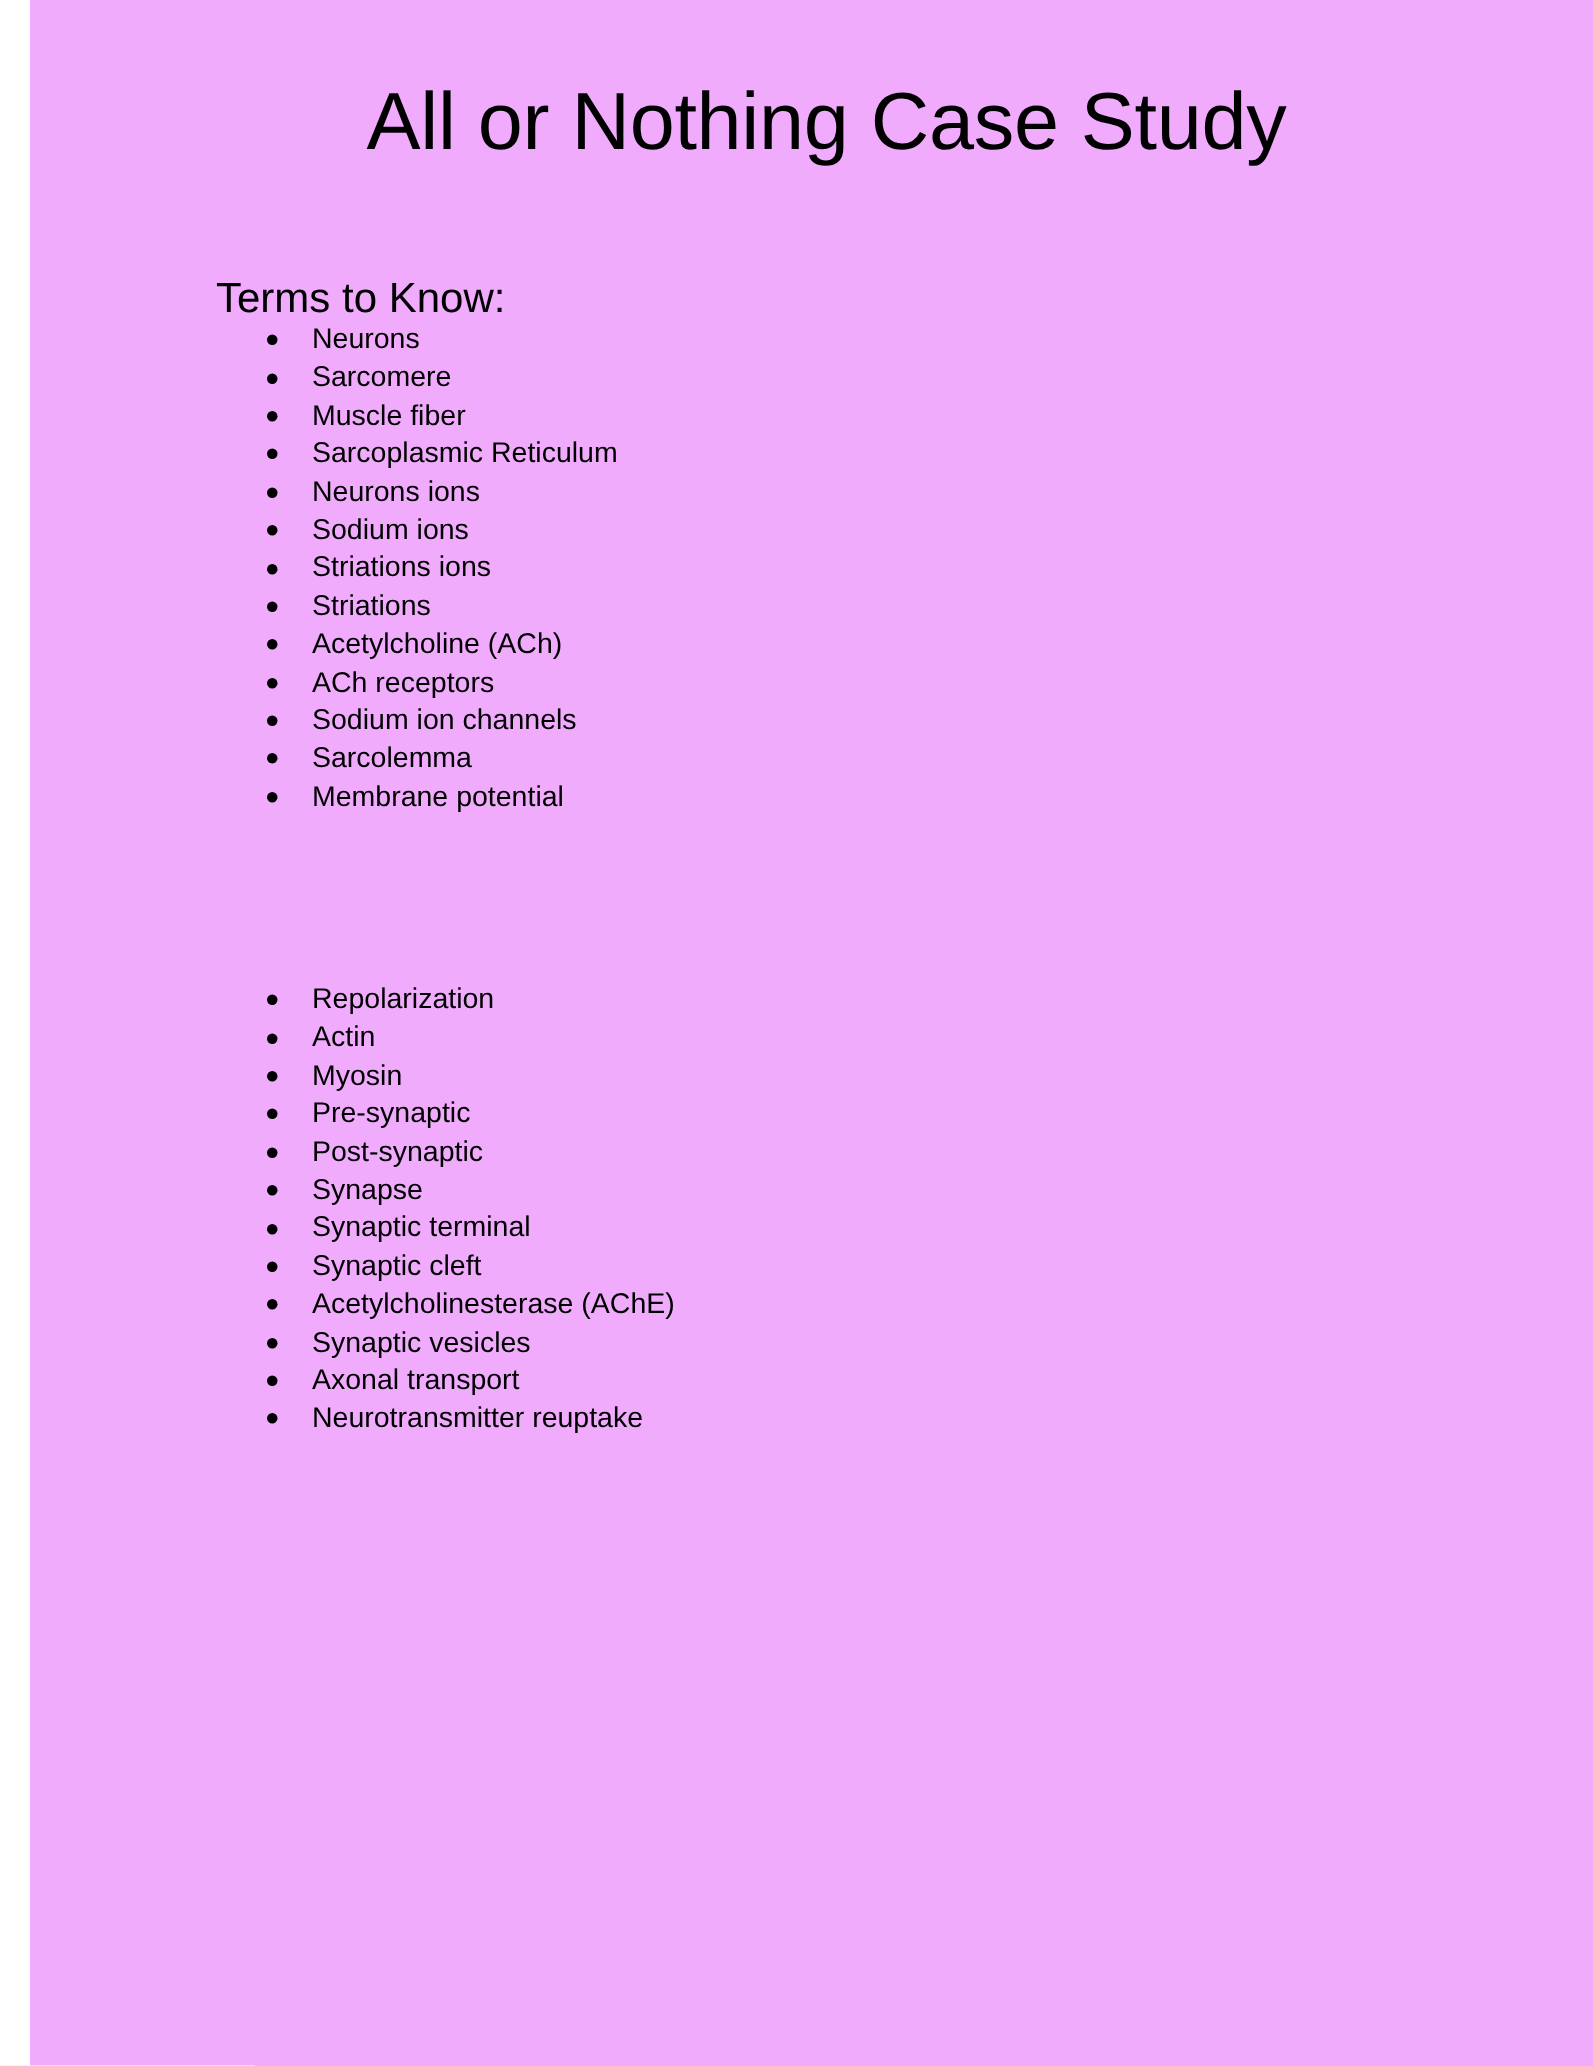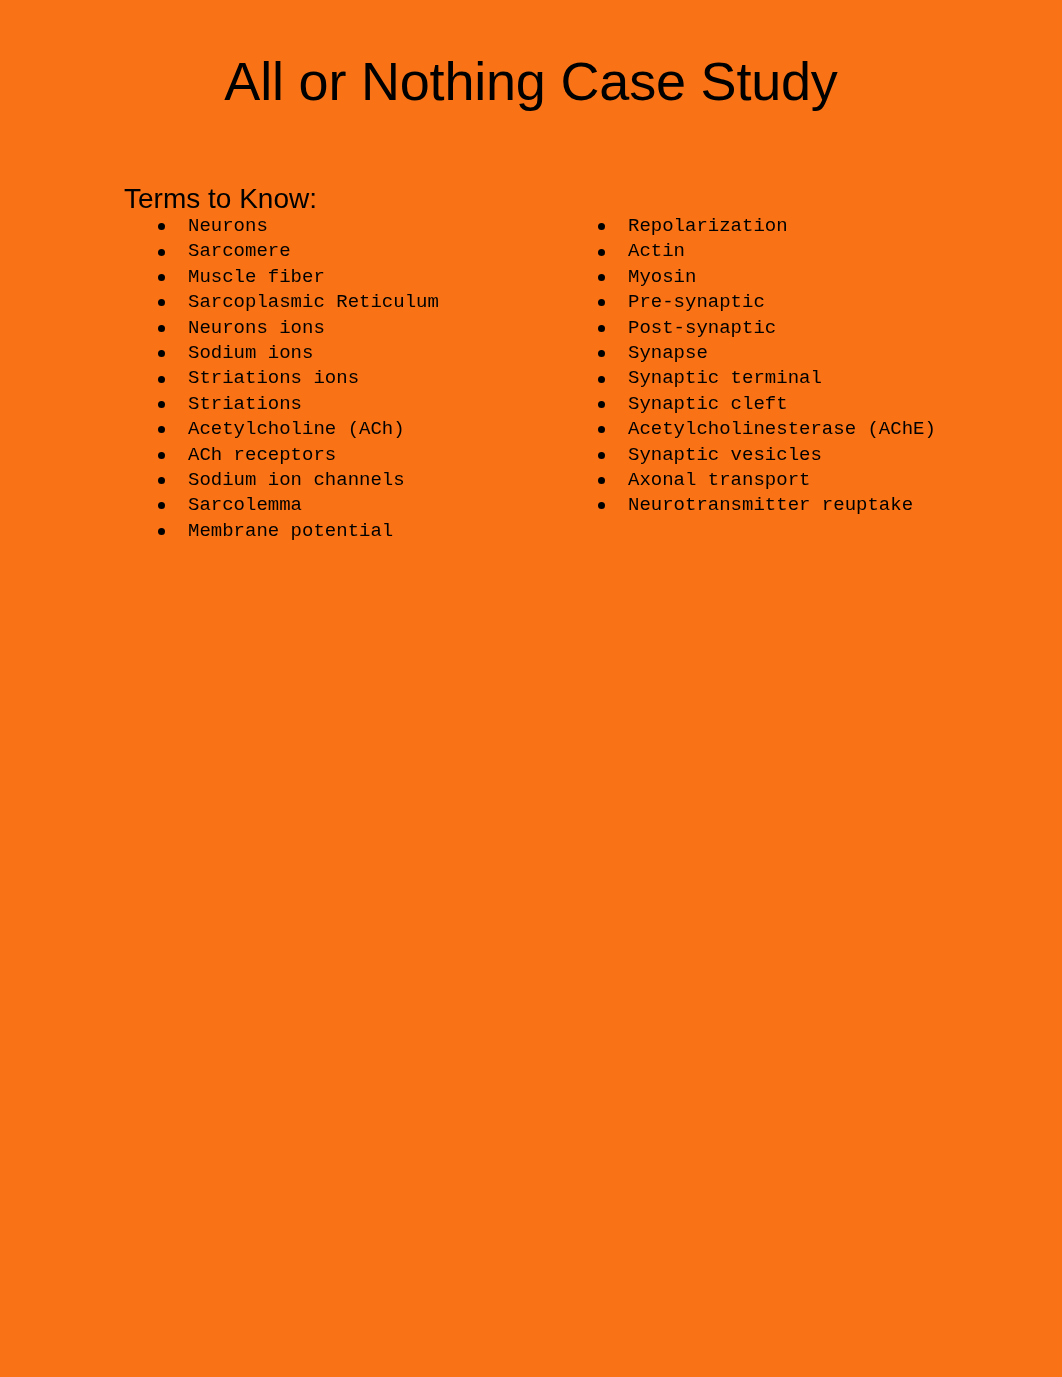--- a/index.html
+++ b/index.html
@@ -13,21 +13,22 @@
     position: relative;
     overflow: hidden;
     font-family: "Liberation Sans", sans-serif;
     color: #000000;
     -webkit-font-smoothing: antialiased;
   }
 
   .page {
     position: absolute;
     inset: 0;
-    background: #f97316;
+    background: #f0abfc;
+    margin-left: 20px;
   }
 
   .doc-title {
     position: absolute;
     top: 14px;
     left: 0;
     width: 1062px;
     text-align: center;
     font-family: "Liberation Sans Narrow", "Liberation Sans", sans-serif;
     font-stretch: condensed;
@@ -49,23 +50,22 @@
     color: #000000;
     white-space: nowrap;
   }
 
   .terms-columns {
     position: absolute;
     top: 214px;
     left: 124px;
     width: 880px;
     display: flex;
-    flex-direction: row;
+    flex-direction: column;
     align-items: flex-start;
-    font-family: Liberation Mono, monospace;
   }
 
   .terms-col {
     width: 440px;
     flex: 0 0 440px;
   }
 
   ul.term-list {
     margin: 0;
     padding: 0;

